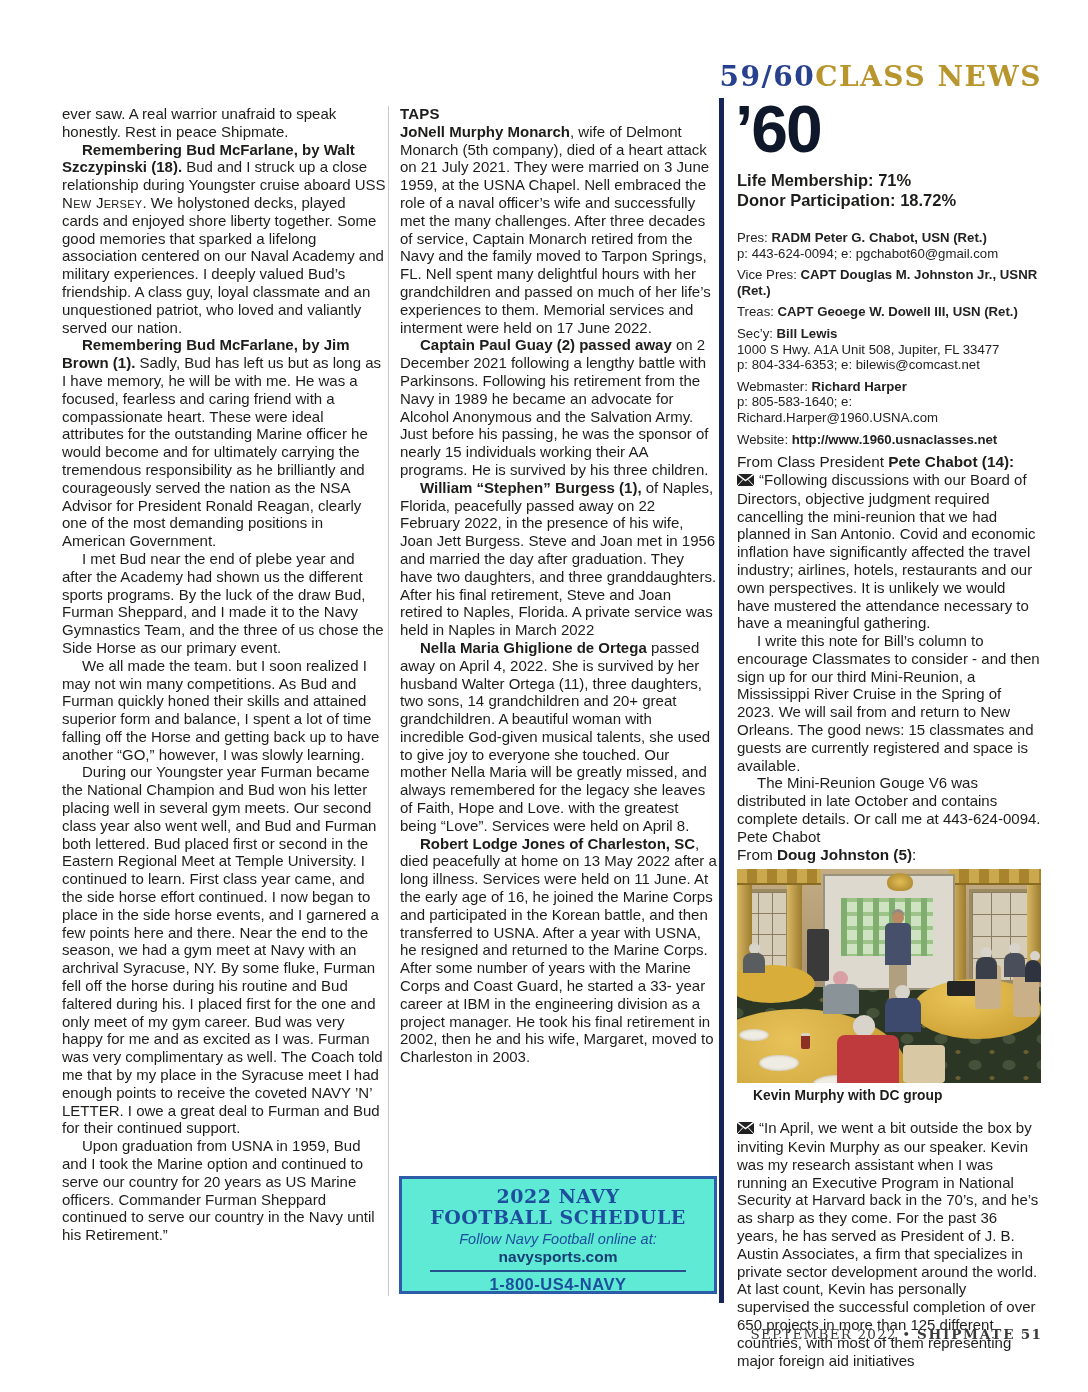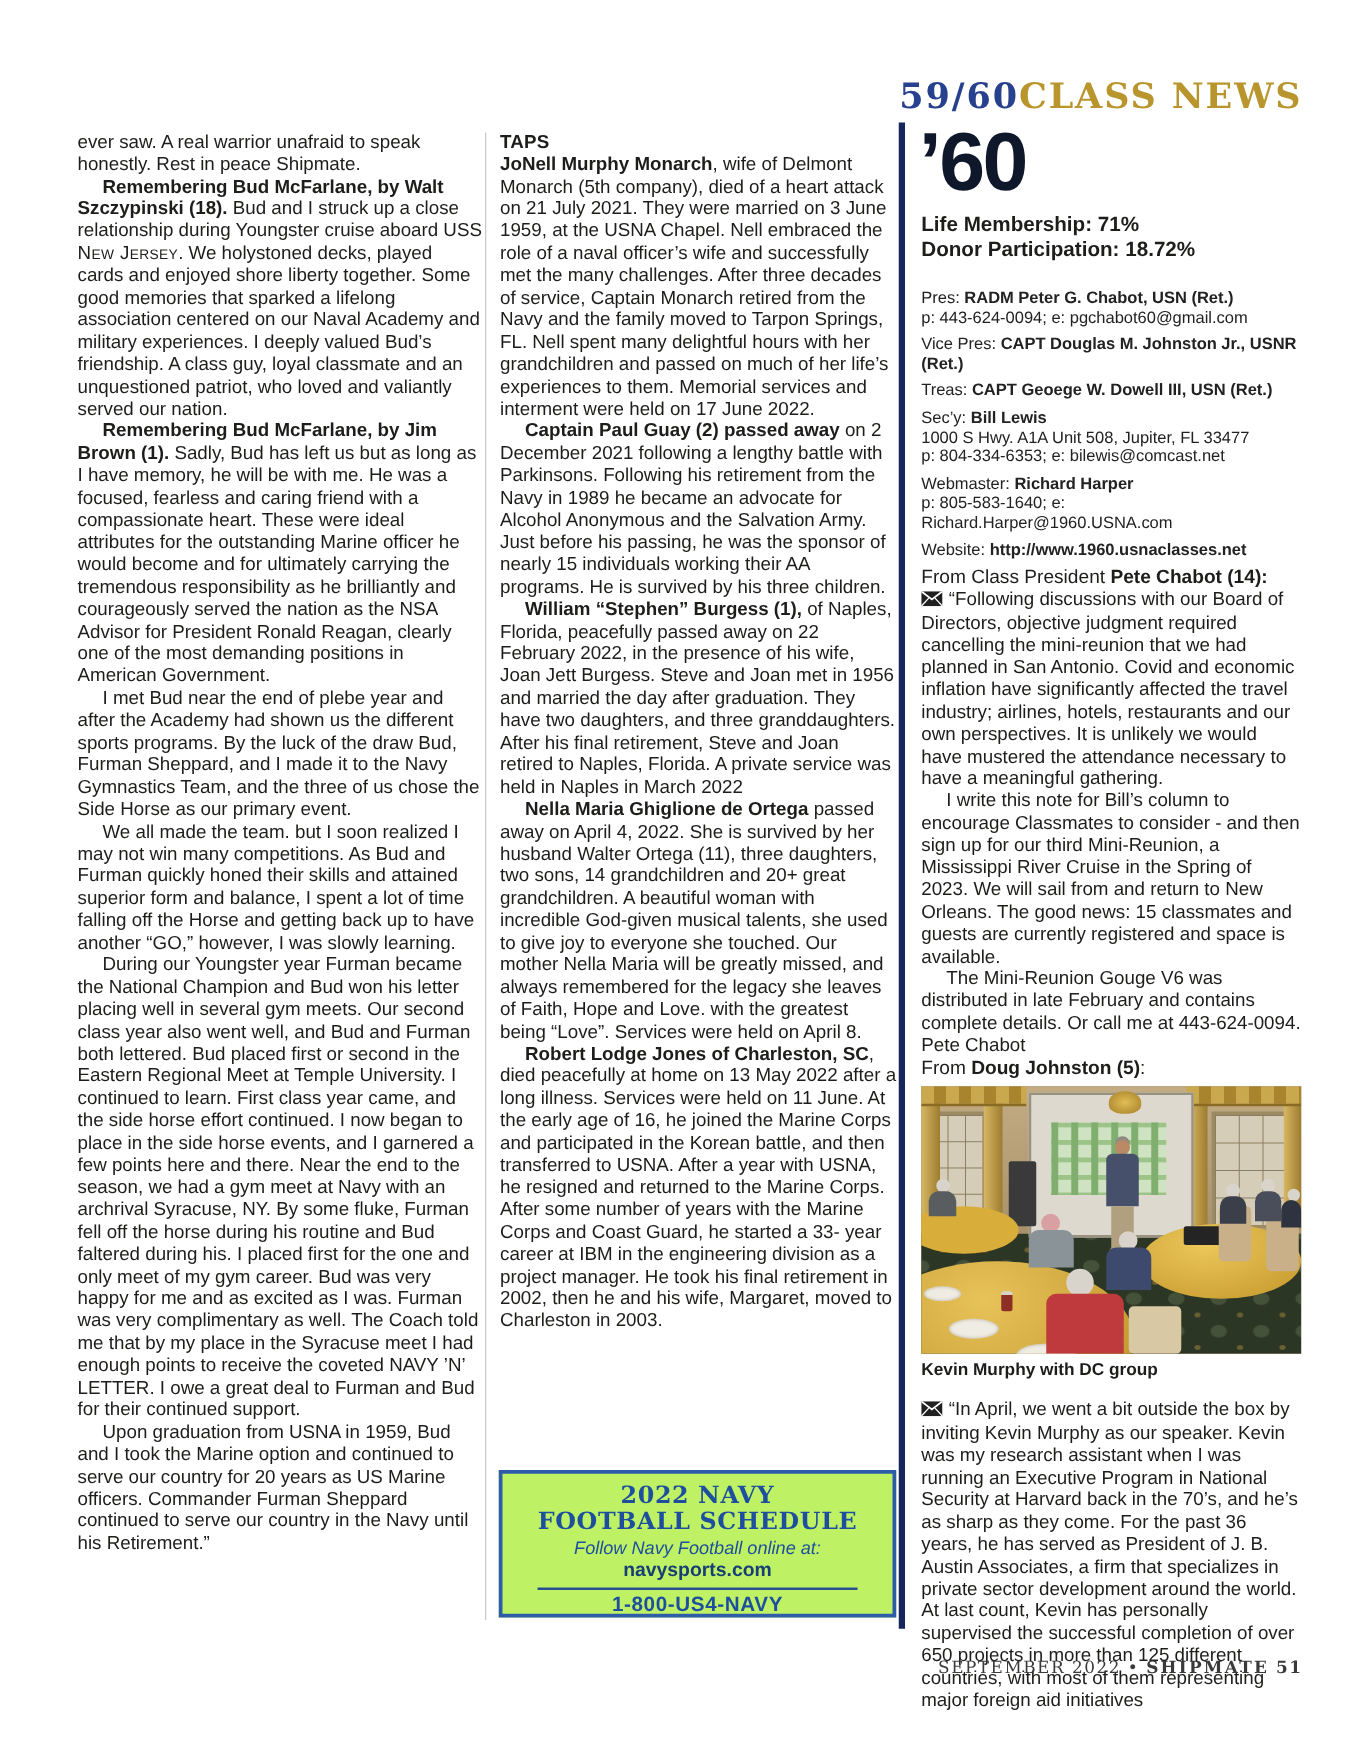--- a/index.html
+++ b/index.html
@@ -21,39 +21,39 @@
   #col1{left:62px;width:324px;}
   #col2{left:400px;width:317px;}
   #col3{left:737px;width:304px;top:96px;}
   .col p{margin:0;}
   .indent{text-indent:20px;}
   .smallcaps{font-variant:small-caps;letter-spacing:.3px;}
   .taps{font-weight:bold;letter-spacing:.2px;}
 
   
   .fbox{position:absolute;left:399px;top:1176px;width:312px;height:112px;
-        background:#bef264;border:3px solid #2d5ca8;text-align:center;color:#1d4f9e;}
+        background:#5eead4;border:3px solid #2d5ca8;text-align:center;color:#1d4f9e;}
   .fbox .t1,.fbox .t2{font-family:"DejaVu Serif",serif;font-weight:bold;font-size:19px;
         line-height:21px;letter-spacing:.5px;}
   .fbox .tag{font-style:italic;font-size:14.5px;margin-top:3px;}
   .fbox .site{font-weight:bold;font-size:15.5px;color:#173f75;margin-top:1px;}
   .fbox hr{border:none;border-top:2px solid #27508f;width:82%;margin:4px auto 3px auto;}
   .fbox .phone{font-weight:bold;font-size:16.5px;letter-spacing:.5px;}
 
   
   .yr{font-size:66px;font-weight:bold;color:#0f172a;letter-spacing:-2px;line-height:66px;margin:0 0 8px -2px;
       font-family:"Liberation Sans",sans-serif;}
   .stat{font-weight:bold;font-size:16.5px;line-height:20px;}
   .officers{margin-top:20px;font-size:13.2px;line-height:15.6px;color:#222;}
   .off{margin-bottom:6px;}
   .fromline{margin:12px 0 8px 0;font-size:15.3px;}
   .envp{margin-bottom:0;}
   .envicon{display:inline-block;vertical-align:-1px;margin-right:5px;}
   .photo-wrap{margin-top:6px;}
-  .caption{font-weight:bold;font-size:13.8px;margin:4px 0 14px 0;}
+  .caption{font-weight:bold;font-size:13.8px;margin:4px 0 14px 16px;}
 
   
   .photo{position:relative;width:304px;height:214px;overflow:hidden;background:#8c7a58;}
   .photo div{position:absolute;}
   .wall{left:0;top:0;right:0;height:122px;background:linear-gradient(#c3ac83,#a8916a);}
   .carpet{left:0;right:0;top:118px;bottom:0;background-color:#2c3624;
      background-image:radial-gradient(rgba(205,165,70,.38) 2px,transparent 3px),
                       radial-gradient(rgba(125,145,110,.3) 6px,transparent 7px);
      background-size:34px 26px,34px 26px;background-position:0 0,17px 13px;}
   .screen{left:86px;top:5px;width:128px;height:112px;background:#ded9cf;border:2px solid #99927f;}
@@ -156,21 +156,21 @@
     </div>
 
     <p class="fromline"><span>From Class President </span><b>Pete Chabot (14):</b></p>
 
     <p class="envp"><span class="envicon"><svg width="17" height="12" viewBox="0 0 17 12">
             <rect width="17" height="12" fill="#202020"></rect>
             <path d="M0 0 L8.5 6.5 L17 0" stroke="#ffffff" stroke-width="1.4" fill="none"></path>
             <path d="M0 12 L6 5.5 M17 12 L11 5.5" stroke="#ffffff" stroke-width="1" fill="none"></path>
           </svg></span><span>“Following discussions with our Board of Directors, objective judgment required cancelling the mini-reunion that we had planned in San Antonio. Covid and economic inflation have significantly affected the travel industry; airlines, hotels, restaurants and our own perspectives. It is unlikely we would have mustered the attendance necessary to have a meaningful gathering.</span></p>
     <p class="indent"><span>I write this note for Bill’s column to encourage Classmates to consider - and then sign up for our third Mini-Reunion, a Mississippi River Cruise in the Spring of 2023. We will sail from and return to New Orleans. The good news: 15 classmates and guests are currently registered and space is available.</span></p>
-    <p class="indent"><span>The Mini-Reunion Gouge V6 was distributed in late February and contains complete details. Or call me at 443-624-0094. Pete Chabot</span></p>
+    <p class="indent"><span>The Mini-Reunion Gouge V6 was distributed in late October and contains complete details. Or call me at 443-624-0094. Pete Chabot</span></p>
 
     <p class="fromline"><span>From </span><b>Doug Johnston (5)</b><span>:</span></p>
 
     <div class="photo-wrap">
       <div class="photo">
         <div class="wall"></div>
         <div class="carpet"></div>
         <div class="winL"></div>
         <div class="winR"></div>
         <div class="drape" style="left:0;"></div>

